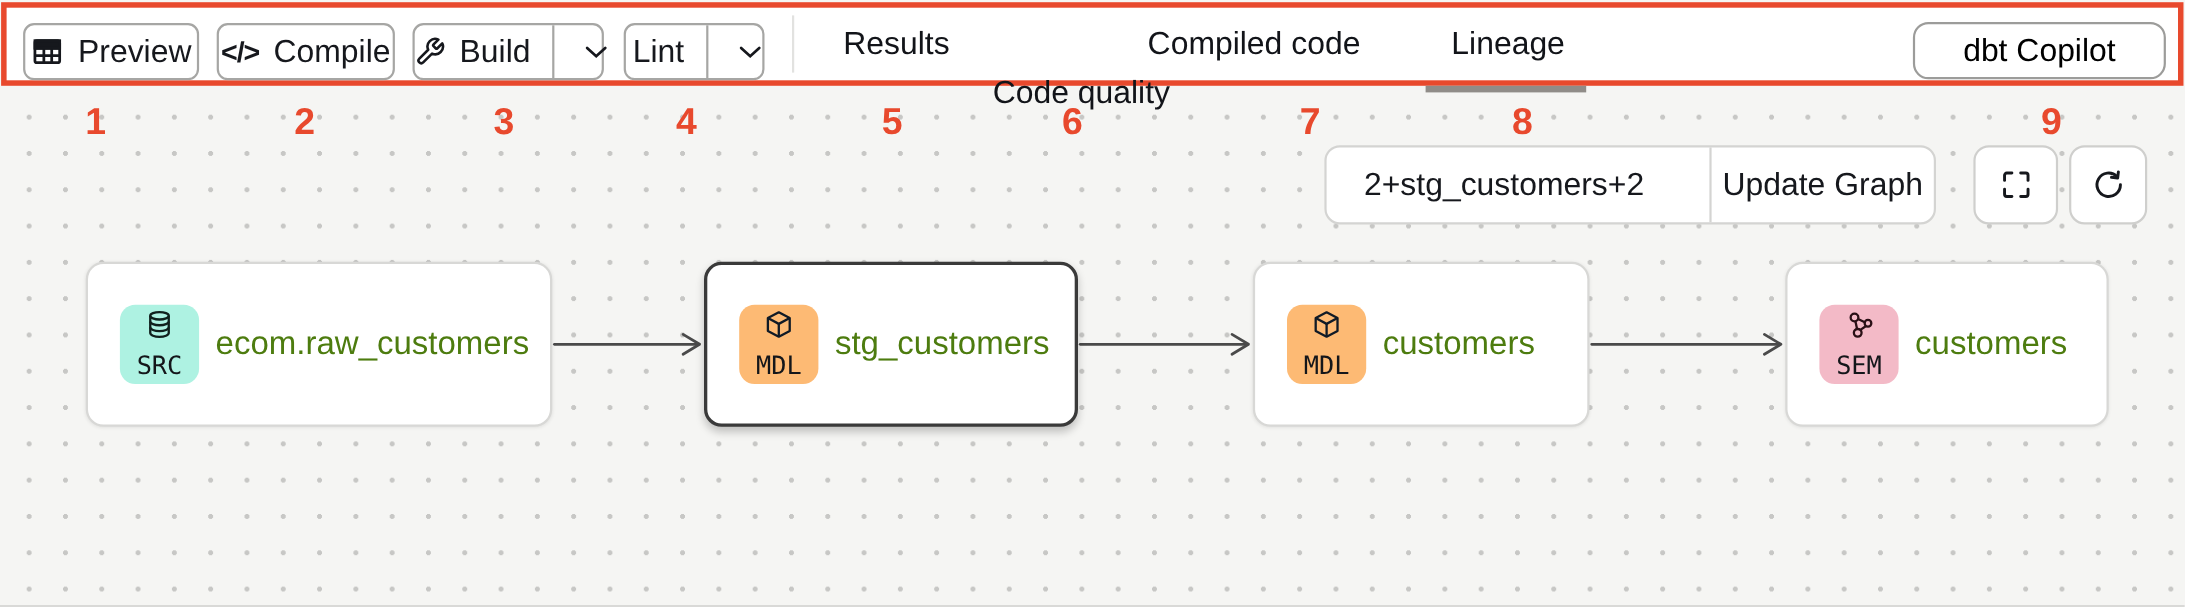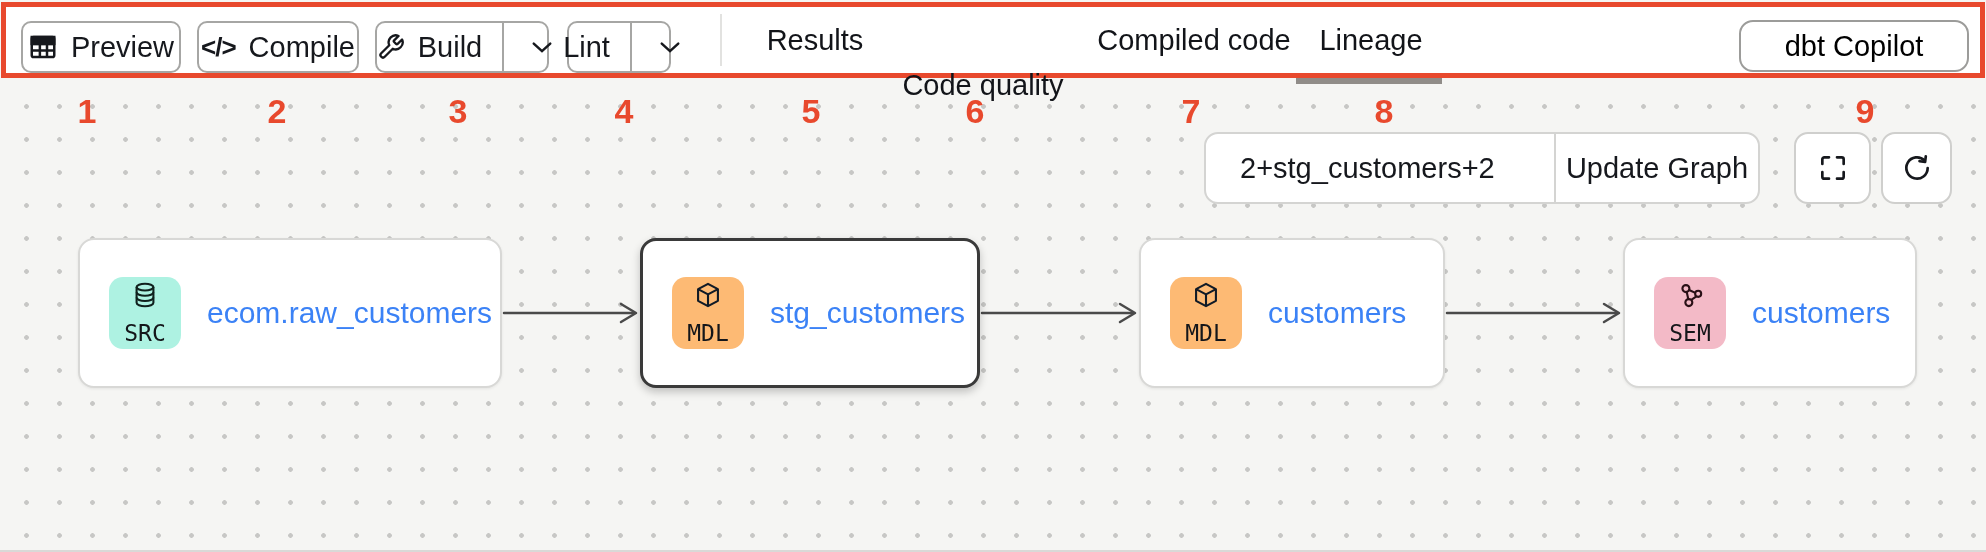--- a/index.html
+++ b/index.html
@@ -109,21 +109,21 @@
     display:flex; flex-direction:column; align-items:center; justify-content:center;
     gap:12px;
   }
   .node-badge .blabel {
     font-family:"DejaVu Sans Mono", monospace;
     font-size:23px; color:#14161a; line-height:24px;
   }
   .node-badge.src { background:#aef2e2; }
   .node-badge.mdl { background:#fdba74; }
   .node-badge.sem { background:#f3bac7; }
-  .node-label { margin-left:26px; font-size:30px; color:#3b82f6; white-space:nowrap; }
+  .node-label { margin-left:15px; font-size:30px; color:#4d7c0f; white-space:nowrap; }
 
   .edges { position:absolute; left:0; top:0; width:1986px; height:552px; z-index:1; }
 </style>
 </head>
 <body>
 
 <div class="canvas"></div>
 
 <svg class="edges" viewBox="0 0 1986 552">
   <g stroke="#4a4a4a" stroke-width="2.5" fill="none" stroke-linecap="round" stroke-linejoin="round">
@@ -159,40 +159,40 @@
       </svg>
       <span>Build</span>
     </span>
     <span class="caret">
       <svg width="22" height="14" viewBox="0 0 16 10" fill="none" stroke="#16181d" stroke-width="1.8" stroke-linecap="round">
           <path d="M2 2.5 L8 8 L14 2.5"></path>
         </svg>
     </span>
   </div>
 
-  <div class="tbtn split" style="left:561px; width:104px;">
+  <div class="tbtn split" style="left:561px; width:128px;">
     <span class="main">
       <span>Lint</span>
     </span>
     <span class="caret">
       <svg width="22" height="14" viewBox="0 0 16 10" fill="none" stroke="#16181d" stroke-width="1.8" stroke-linecap="round">
           <path d="M2 2.5 L8 8 L14 2.5"></path>
         </svg>
     </span>
   </div>
 
   <div class="group-divider"></div>
 
   <div class="tab" style="left:809px;">
       <span>Results</span>
     </div>
   <div class="tab" style="left:977px;margin-top:45px;">
       <span>Code quality</span>
     </div>
-  <div class="tab" style="left:1188px;">
+  <div class="tab" style="left:1134px;">
       <span>Compiled code</span>
     </div>
   <div class="tab" style="left:1365px;">
       <span>Lineage</span>
     </div>
 
   <button class="copilot">
     <svg width="34" height="34" viewBox="0 0 30 30" fill="none" stroke-linecap="round">
       <path d="M6 7 Q15 15 24 23" stroke="#ff5c35" stroke-width="5"></path>
       <path d="M24 7 Q15 15 6 23" stroke="#7a60ff" stroke-width="5"></path>

